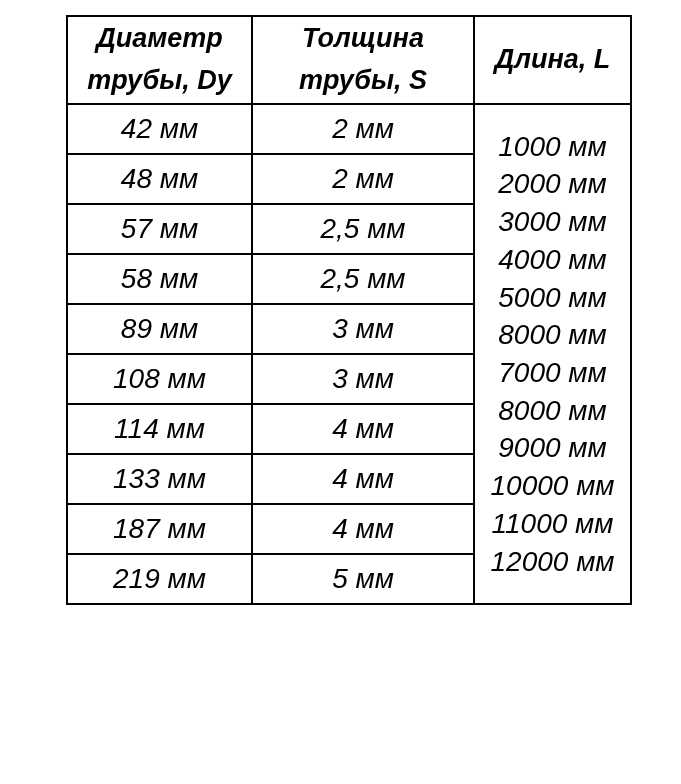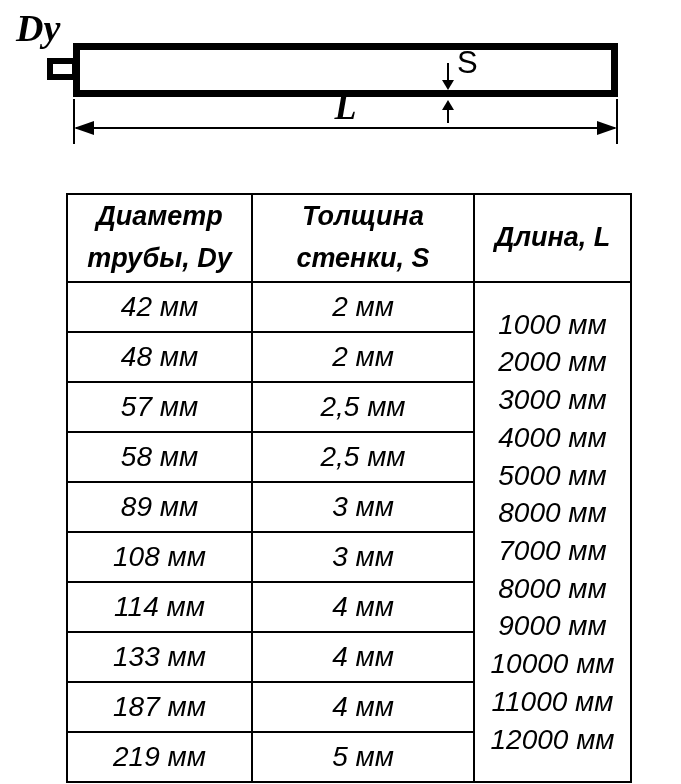--- a/index.html
+++ b/index.html
@@ -79,49 +79,31 @@
   }
   .spec td { height: 43.5px; font-size: 28px; font-weight: 400; padding: 8px; }
   .spec td.len-cell { vertical-align: middle; padding: 3px 0; }
   .len-line { font-size: 28px; line-height: 37.7px; text-align: center; }
 </style>
 </head>
 <body>
 
 <div class="canvas">
 
-  <div class="drawing">
-    <div class="notch"></div>
-    <div class="pipe"></div>
-    <div class="dy-label">Dy</div>
-
-    <div class="s-line-down"></div>
-    <div class="s-head-down"></div>
-    <div class="s-label">S</div>
-    <div class="s-head-up"></div>
-    <div class="s-line-up"></div>
-
-    <div class="ext-line ext-left"></div>
-    <div class="ext-line ext-right"></div>
-    <div class="dim-line"></div>
-    <div class="dim-arrow left"></div>
-    <div class="dim-arrow right"></div>
-    <div class="l-label">L</div>
-  </div>
 
   <table class="spec">
     <colgroup>
       <col style="width:185px">
       <col style="width:222px">
       <col style="width:157px">
     </colgroup>
     <thead>
       <tr>
         <th>Диаметр трубы, Dy</th>
-        <th>Толщина стенки, S</th>
+        <th>Толщина трубы, S</th>
         <th>Длина, L</th>
       </tr>
     </thead>
     <tbody id="spec-body">
         <tr>
           <td>42 мм</td>
           <td>2 мм</td>
           <td rowspan="10" class="len-cell">
             <div class="len-line">1000 мм</div>
             <div class="len-line">2000 мм</div>

